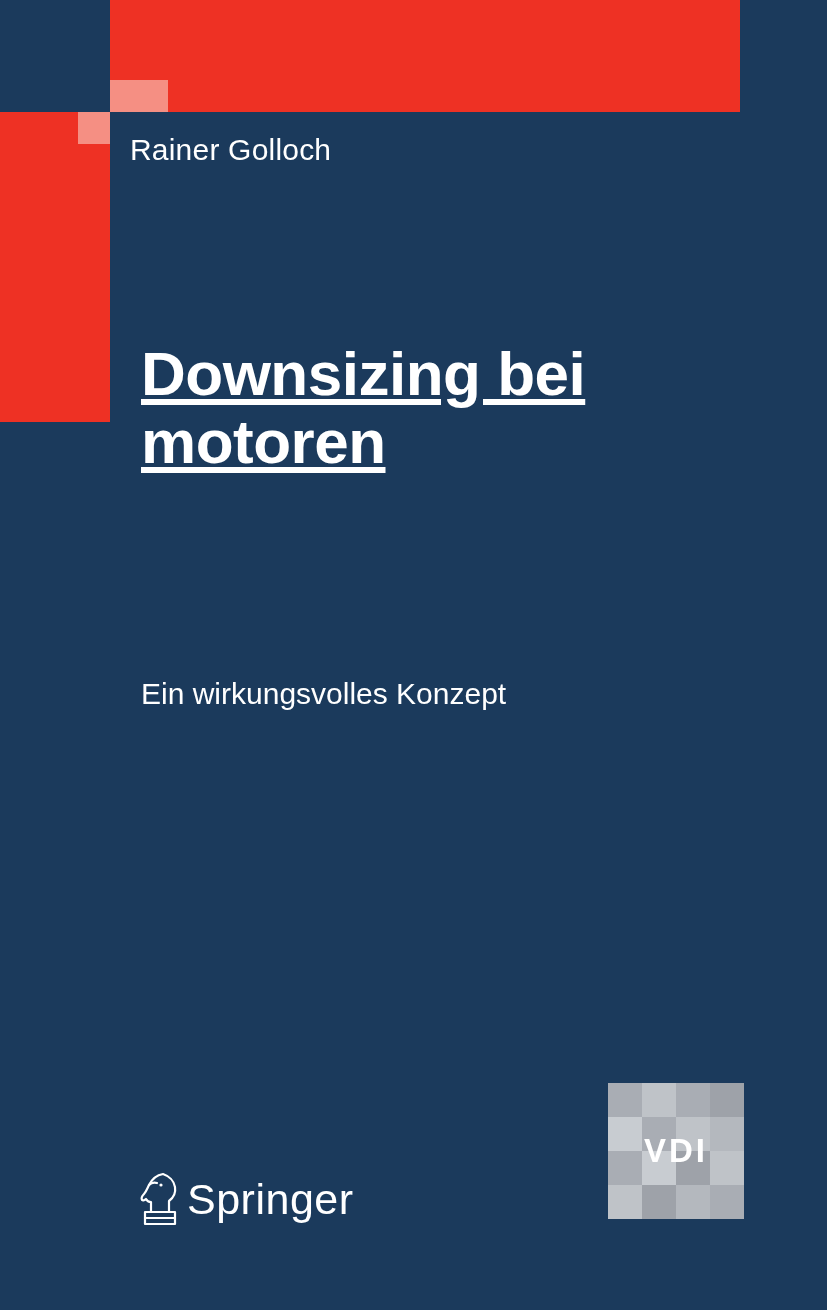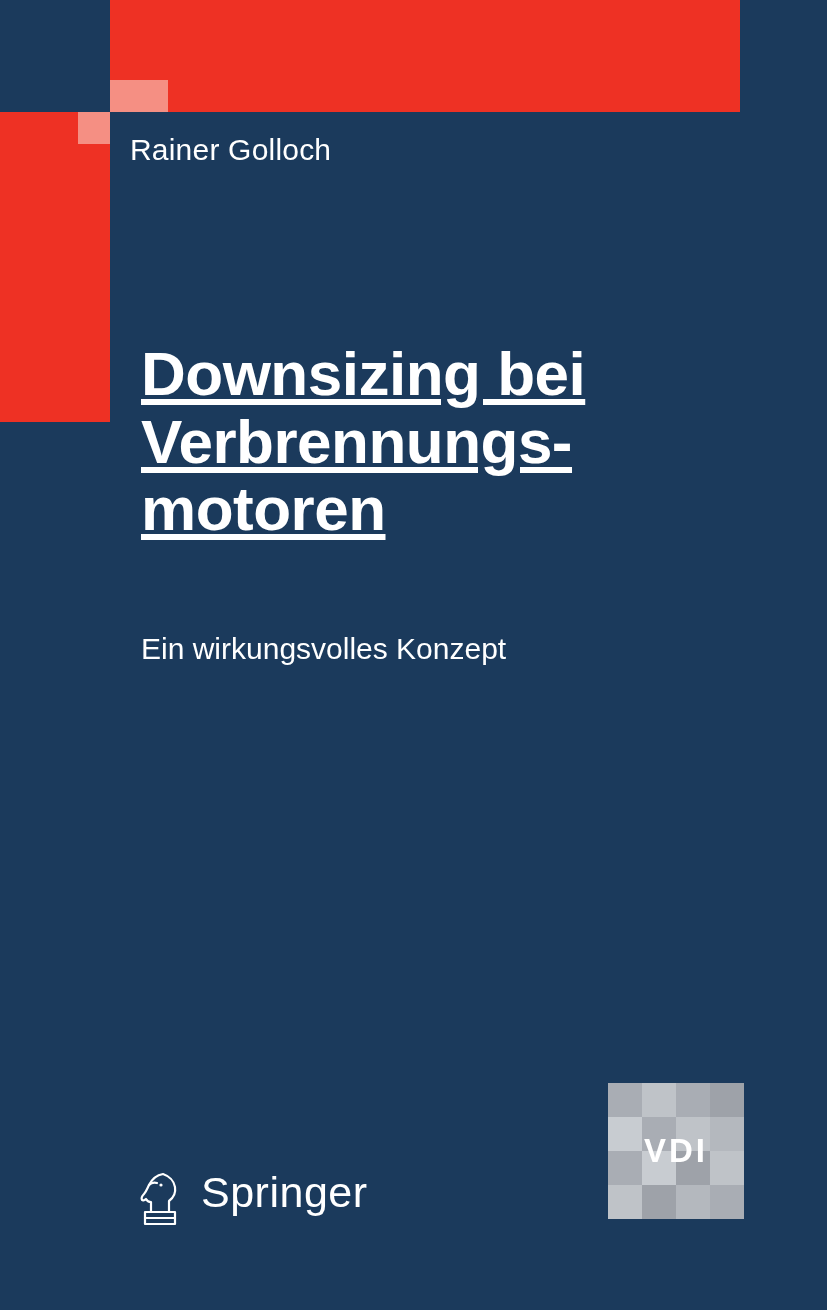--- a/index.html
+++ b/index.html
@@ -74,21 +74,21 @@
   }
   .title-line {
     display: block;
     white-space: nowrap;
     text-decoration: underline;
   }
   
   .subtitle {
     position: absolute;
     left: 141px;
-    top: 626px;
+    top: 671px;
     width: 640px;
     color: #ffffff;
     font-size: 30px;
     font-weight: normal;
     line-height: 1.55;
   }
   .subtitle-line {
     display: block;
   }
   
@@ -120,22 +120,21 @@
     font-size: 33px;
     font-weight: bold;
     letter-spacing: 3px;
   }
   
   .springer {
     position: absolute;
     left: 133px;
     top: 1168px;
     display: flex;
-    align-items: flex-start;
-    gap: 14px;
+    align-items: center;
   }
   .springer-mark {
     width: 54px;
     height: 62px;
   }
   .springer-word {
     color: #ffffff;
     font-size: 43px;
     font-weight: normal;
     letter-spacing: 0.5px;
@@ -148,21 +147,20 @@
 
   <div class="red-top"></div>
   <div class="red-left"></div>
   <div class="pink-square-a"></div>
   <div class="pink-square-b"></div>
 
   <div class="author">Rainer Golloch</div>
 
   <div class="title">
     <span class="title-line">Downsizing bei</span>
-    <span class="title-line">Verbrennungs-</span>
     <span class="title-line">motoren</span>
   </div>
 
   <div class="subtitle">
     <span class="subtitle-line">Ein wirkungsvolles Konzept</span>
   </div>
 
   <div class="vdi">
     <div class="vdi-grid">
       <i style="background:#a9adb4"></i>

